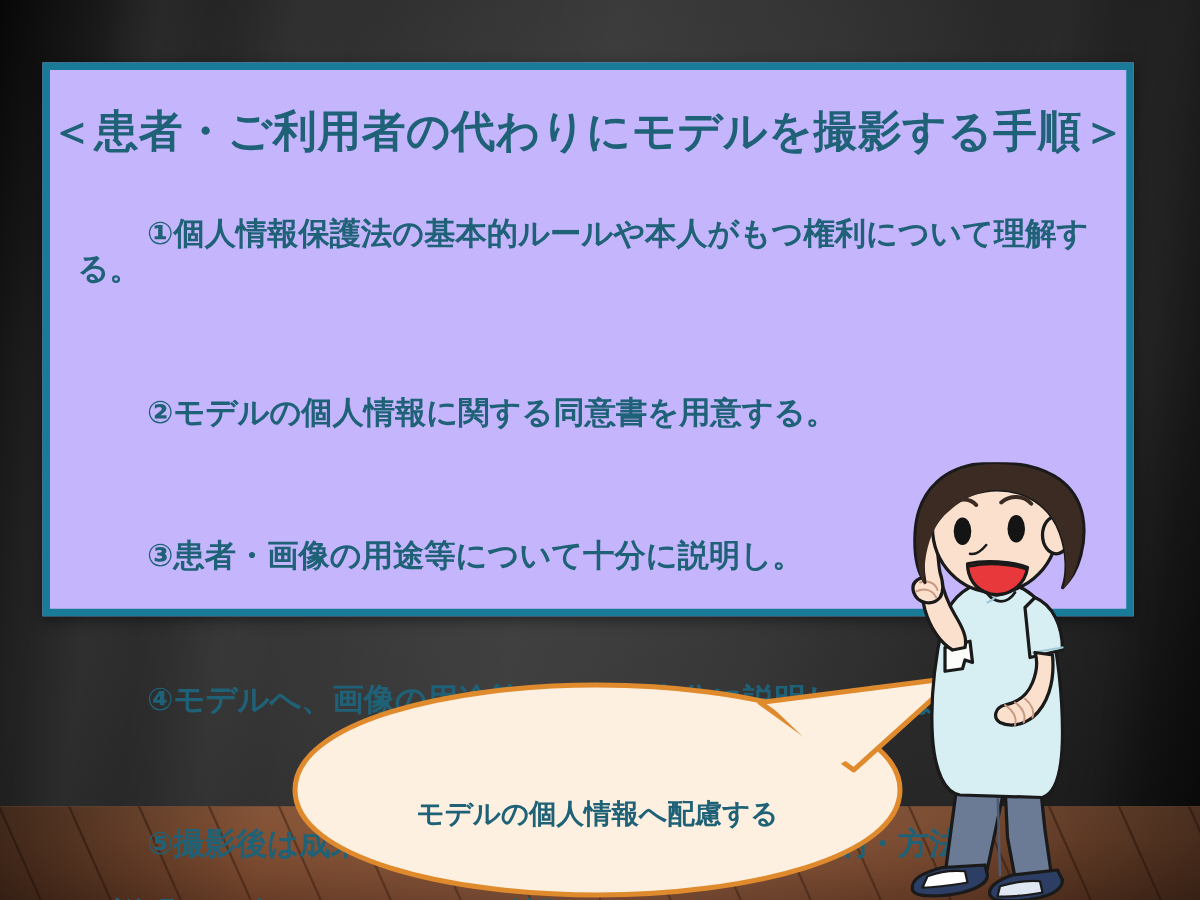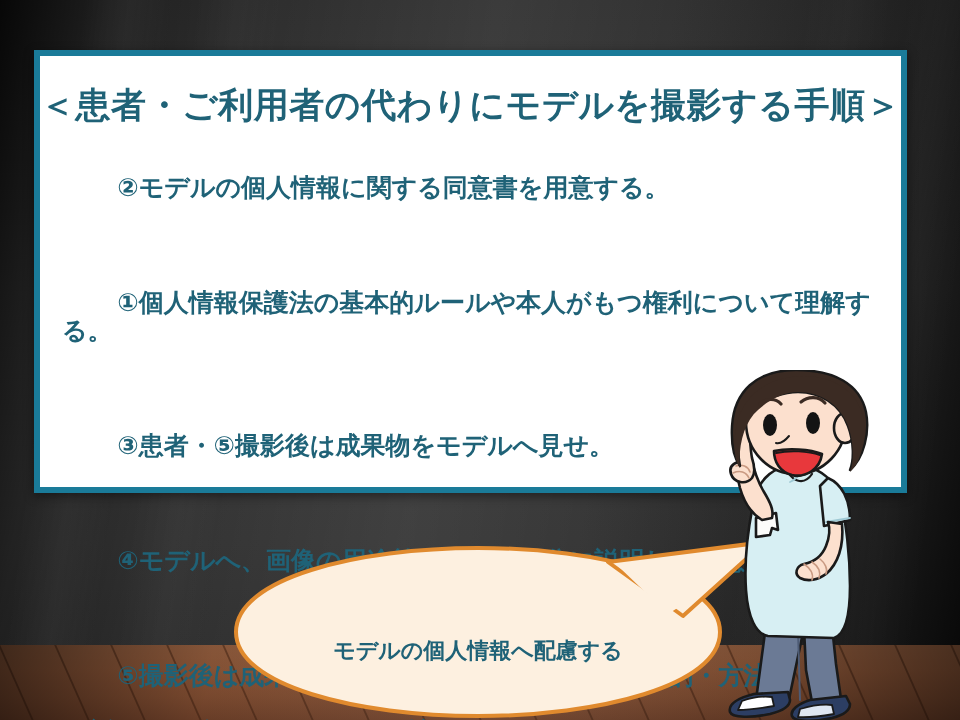--- a/index.html
+++ b/index.html
@@ -48,21 +48,21 @@
   }
   .floor-shade{
     position:absolute;left:0;top:0;width:960px;height:75px;
     background:linear-gradient(100deg,rgba(0,0,0,.55) 0%,rgba(0,0,0,.05) 22%,
       rgba(255,255,255,.05) 50%,rgba(0,0,0,.12) 78%,rgba(0,0,0,.5) 100%);
   }
 
   
   .board{
     position:absolute;left:34px;top:50px;width:873px;height:443px;
-    background:#ffffff;
+    background:#c4b5fd;
     border:6px solid #1a7b99;
     box-sizing:border-box;
     box-shadow:0 3px 10px rgba(0,0,0,.45);
   }
   .board-title{
     margin:26px 0 4px 0;
     text-align:center;
     color:#1f6277;
     font-size:35px;
     font-weight:bold;
@@ -143,27 +143,27 @@
       <div class="plank" style="left: 128px;"></div>
       <div class="plank" style="left: 72px;"></div>
       <div class="plank" style="left: 16px;"></div>
     <div class="floor-shade"></div>
   </div>
 
   <div class="board">
     <div class="board-title">＜患者・ご利用者の代わりにモデルを撮影する手順＞</div>
     <ul class="board-list">
       <li>
+        <span>①個人情報保護法の基本的ルールや本人がもつ権利について理解する。</span>
+      </li>
+      <li>
         <span>②モデルの個人情報に関する同意書を用意する。</span>
       </li>
       <li>
-        <span>①個人情報保護法の基本的ルールや本人がもつ権利について理解する。</span>
-      </li>
-      <li>
-        <span>③患者・⑤撮影後は成果物をモデルへ見せ。</span>
+        <span>③患者・画像の用途等について十分に説明し。</span>
       </li>
       <li>
         <span>④モデルへ、画像の用途等について十分に説明し、同意を得る。</span>
       </li>
       <li>
         <span>⑤撮影後は成果物をモデルへ見せ、画像の利用目的・方法が</span>
         <span class="cont">説明と一致していることを確認してもらう。</span>
       </li>
     </ul>
   </div>

